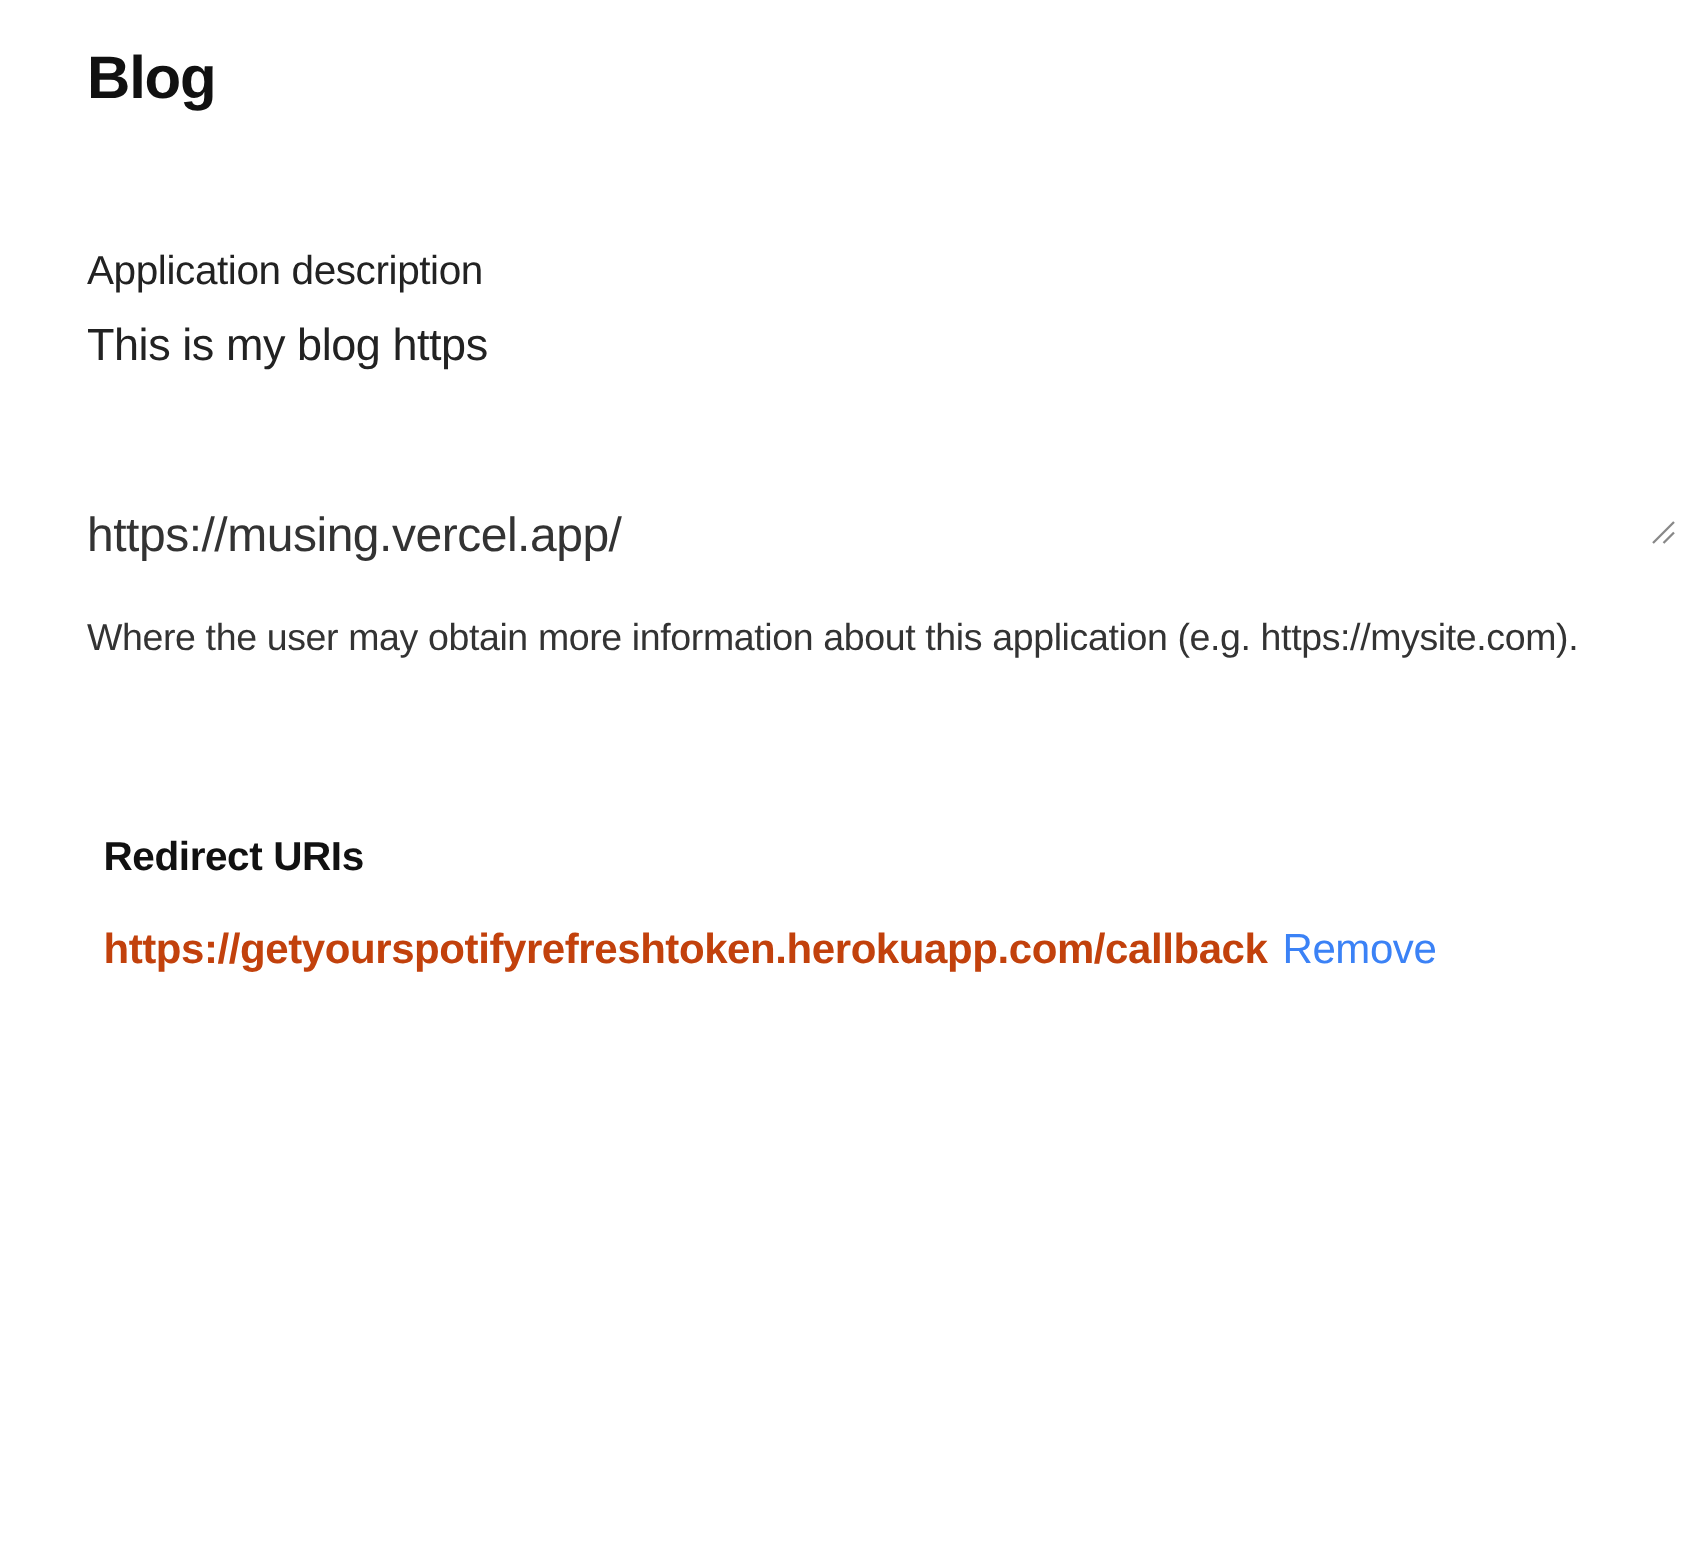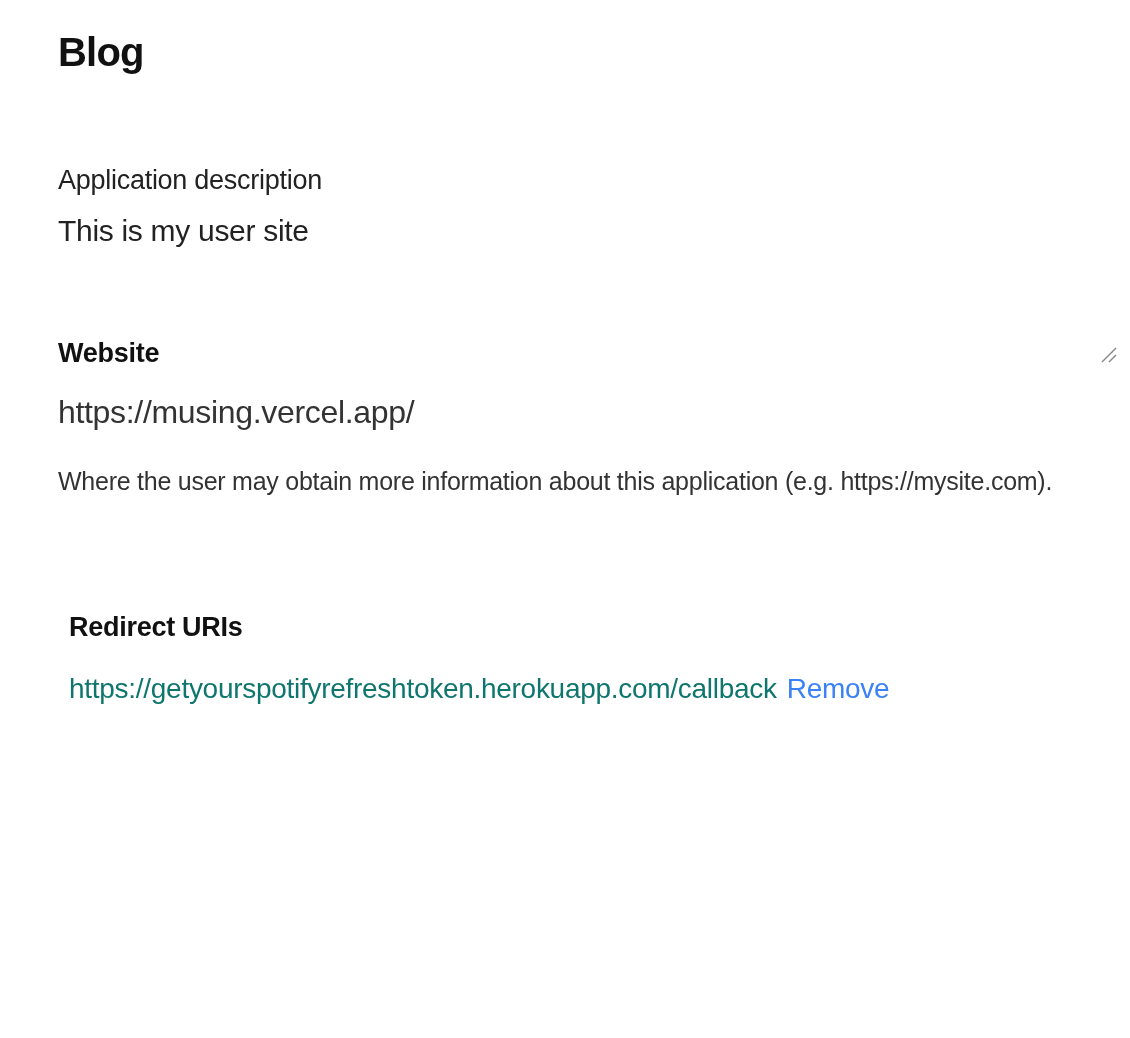--- a/index.html
+++ b/index.html
@@ -67,22 +67,22 @@
       line-height: 1.65;
       letter-spacing: -0.01em;
     }
     .uri-row {
       display: flex;
       align-items: baseline;
       gap: 10px;
       font-size: 28px;
     }
     .uri-link {
-      color: #0f766e;
-      font-weight: 400;
+      color: #c2410c;
+      font-weight: 700;
       line-height: 1.5;
       letter-spacing: -0.01em;
     }
     .remove-link {
       color: #3b82f6;
       font-weight: 400;
       line-height: 1.5;
       letter-spacing: -0.01em;
     }
     .resize-handle {
@@ -99,31 +99,30 @@
   </style>
 </head>
 <body>
 
 <div class="field-group">
   <div class="value-huge">Blog</div>
 </div>
 
 <div class="field-group">
   <div class="label">Application description</div>
-  <div class="value-text">This is my user site</div>
+  <div class="value-text">This is my blog https</div>
   <div class="resize-handle">
     <svg width="18" height="18" viewBox="0 0 18 18">
       <line x1="3" y1="17" x2="17" y2="3" stroke="#888" stroke-width="1.5"></line>
       <line x1="10" y1="17" x2="17" y2="10" stroke="#888" stroke-width="1.5"></line>
     </svg>
   </div>
 </div>
 
 <div class="field-group website">
-  <div class="label-bold">Website</div>
   <div class="value-light">https://musing.vercel.app/</div>
   <div class="helper-text">Where the user may obtain more information about this application (e.g. https://mysite.com).</div>
 </div>
 
 <div class="field-group last">
   <div class="label-bold">Redirect URIs</div>
   <div class="uri-row">
     <span class="uri-link">https://getyourspotifyrefreshtoken.herokuapp.com/callback</span>
     <span class="remove-link">Remove</span>
   </div>

